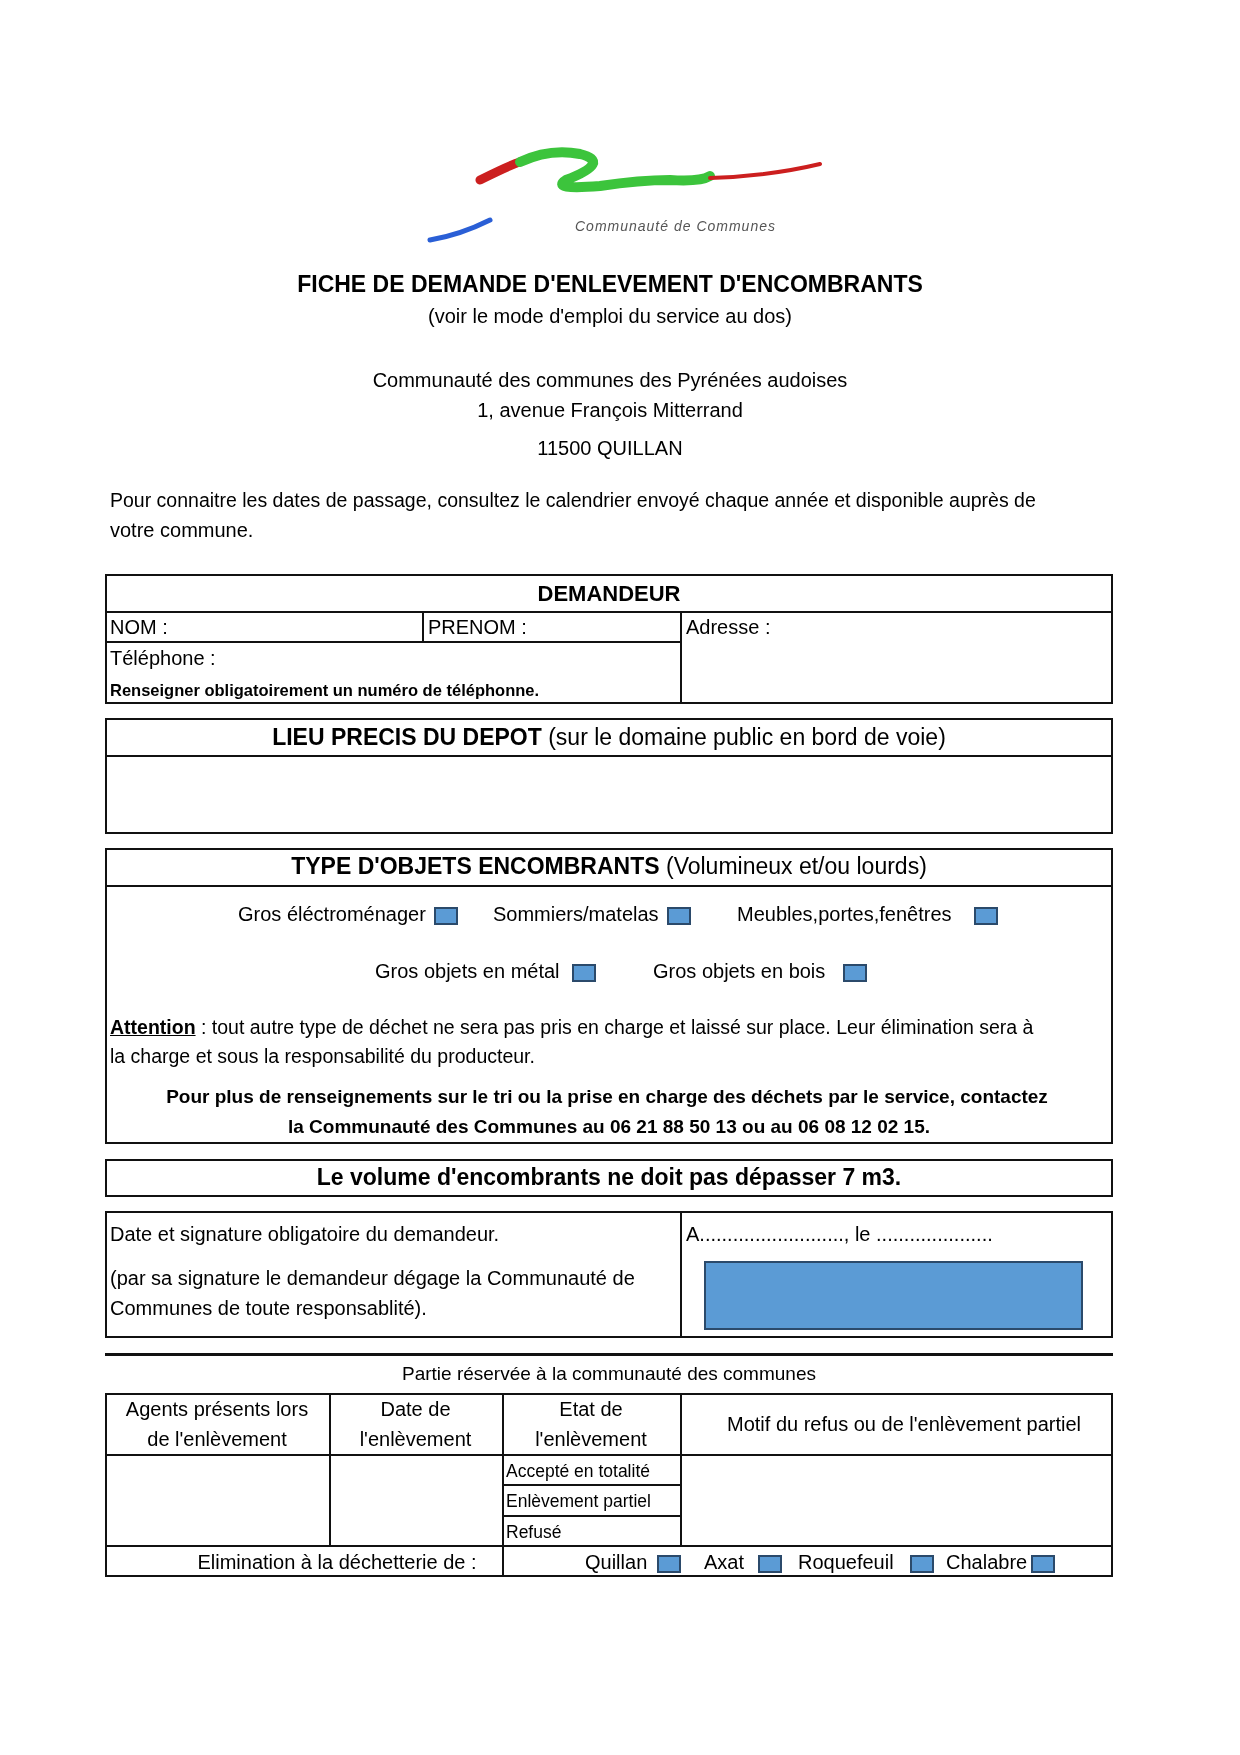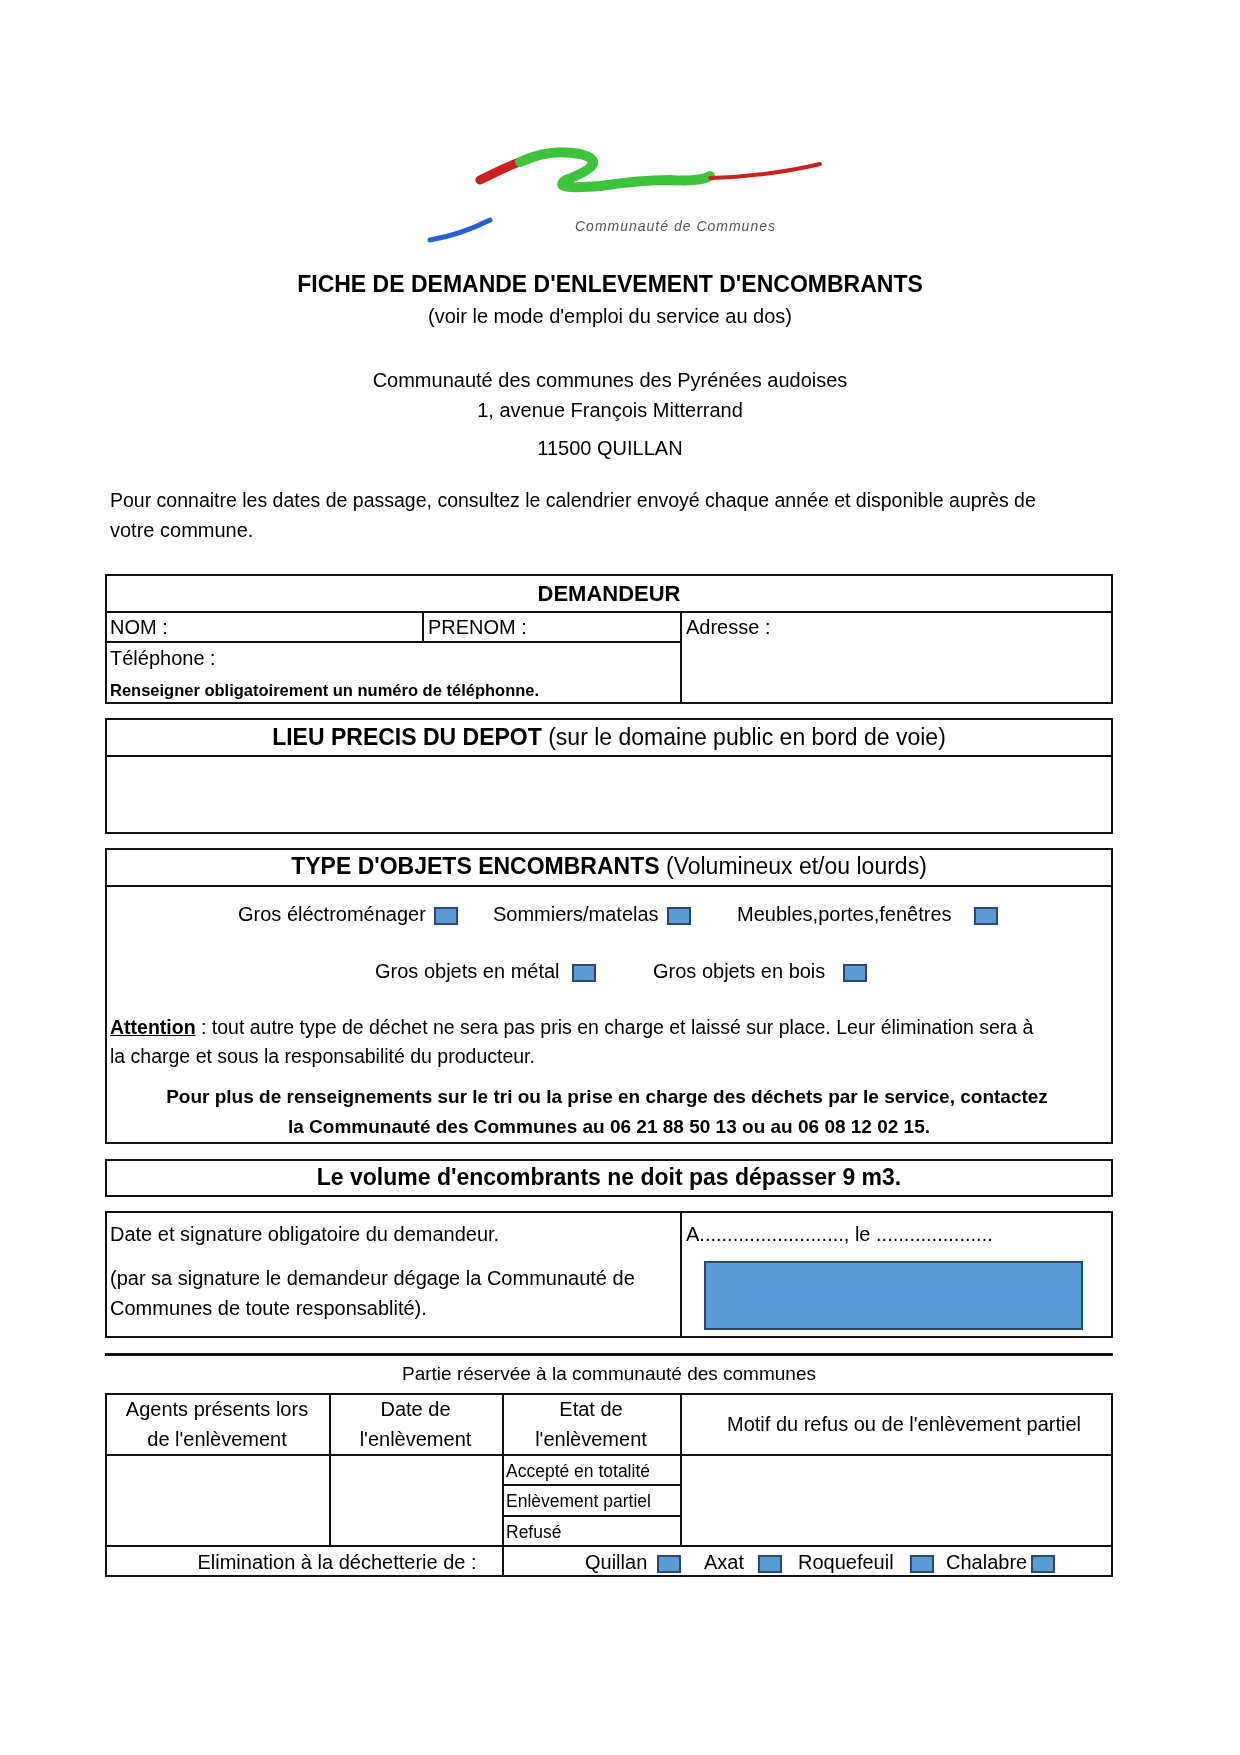--- a/index.html
+++ b/index.html
@@ -86,21 +86,21 @@
 </div>
 
 <div class="txt" style="left:110px;top:1015px;font-size:19.5px;">
   <u class="bold">Attention</u><span> : tout autre type de déchet ne sera pas pris en charge et laissé sur place. Leur élimination sera à</span>
 </div>
 <div class="txt" style="left:110px;top:1044px;font-size:19.5px;">la charge et sous la responsabilité du producteur.</div>
 <div class="txt bold center" style="left:105px;width:1004px;top:1085px;font-size:19px;">Pour plus de renseignements sur le tri ou la prise en charge des déchets par le service, contactez</div>
 <div class="txt bold center" style="left:105px;width:1008px;top:1115px;font-size:19px;">la Communauté des Communes au 06 21 88 50 13 ou au 06 08 12 02 15.</div>
 
 <div class="box" style="left:105px;top:1159px;width:1008px;height:38px;"></div>
-<div class="txt bold center" style="left:105px;width:1008px;top:1165px;font-size:23px;">Le volume d'encombrants ne doit pas dépasser 9 m3.</div>
+<div class="txt bold center" style="left:105px;width:1008px;top:1165px;font-size:23px;">Le volume d'encombrants ne doit pas dépasser 7 m3.</div>
 
 <div class="box" style="left:105px;top:1211px;width:1008px;height:127px;"></div>
 <div class="vline" style="left:680px;top:1211px;height:127px;"></div>
 <div class="txt" style="left:110px;top:1222px;">Date et signature obligatoire du demandeur.</div>
 <div class="txt" style="left:110px;top:1266px;">(par sa signature le demandeur dégage la Communauté de</div>
 <div class="txt" style="left:110px;top:1296px;">Communes de toute responsablité).</div>
 <div class="txt" style="left:686px;top:1222px;">A.........................., le .....................</div>
 <div class="sig-rect" style="left:704px;top:1261px;width:379px;height:69px;"></div>
 
 <div class="hline" style="left:105px;width:1008px;top:1353px;border-top-width:3px;"></div>

